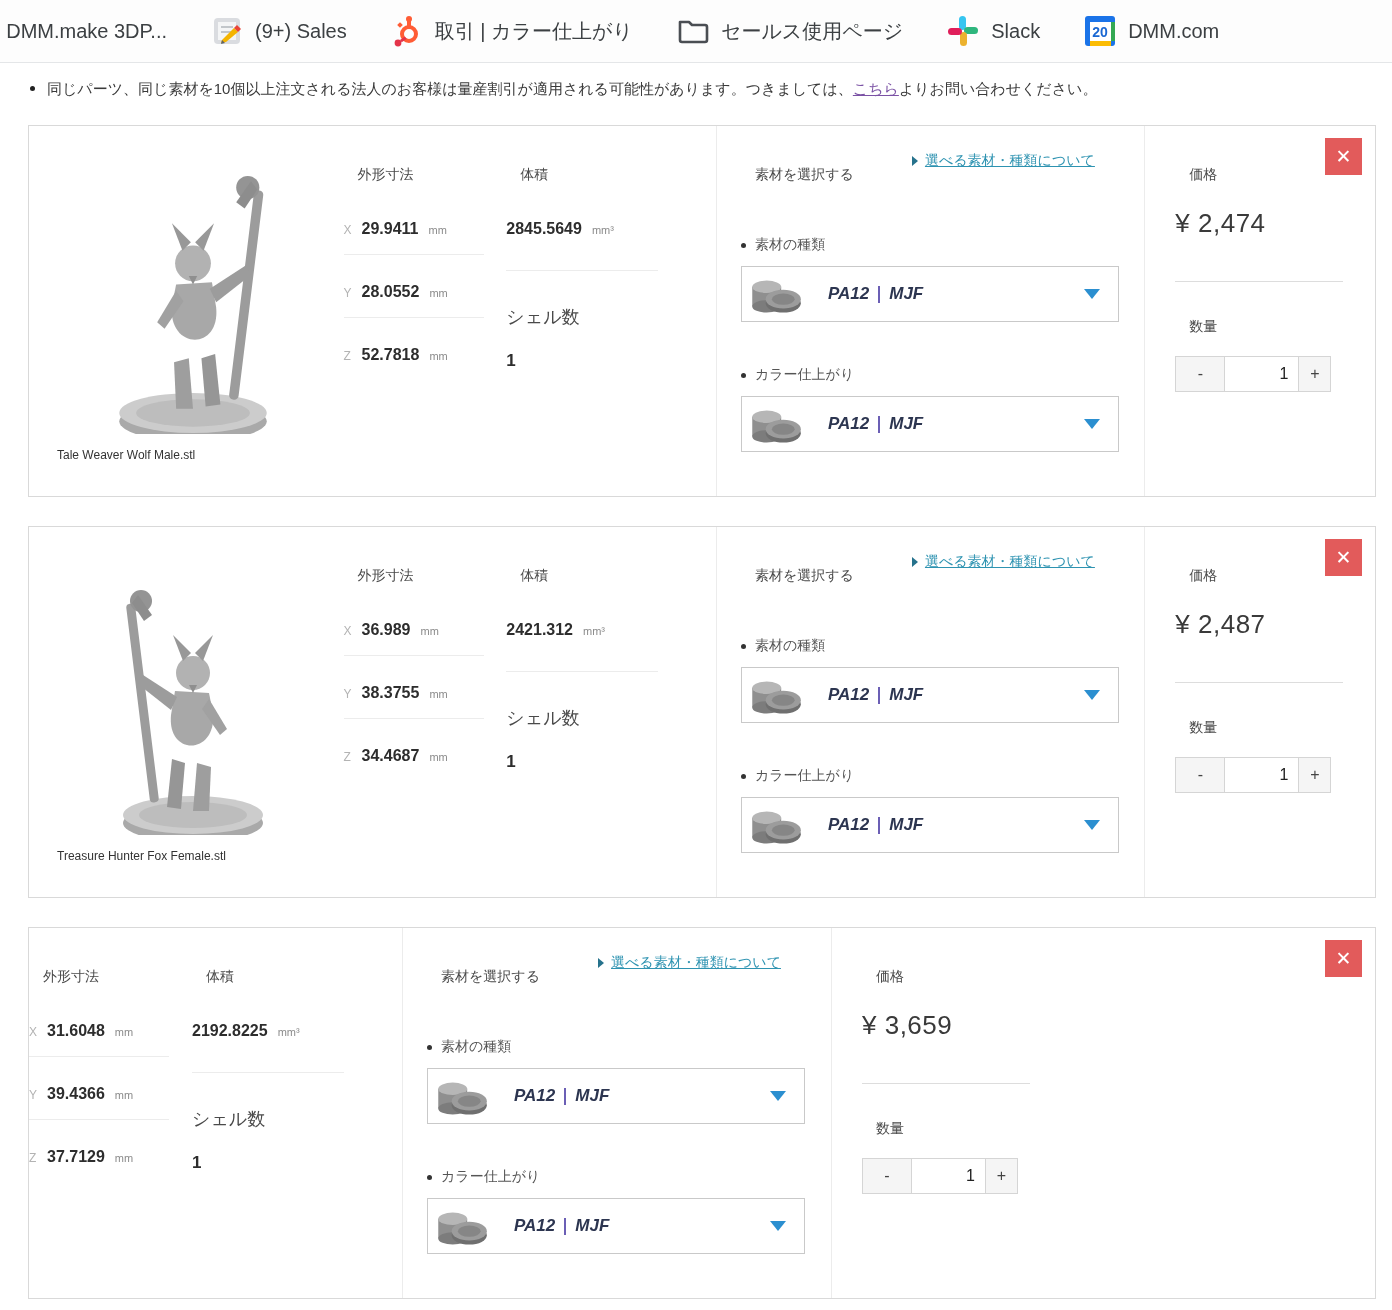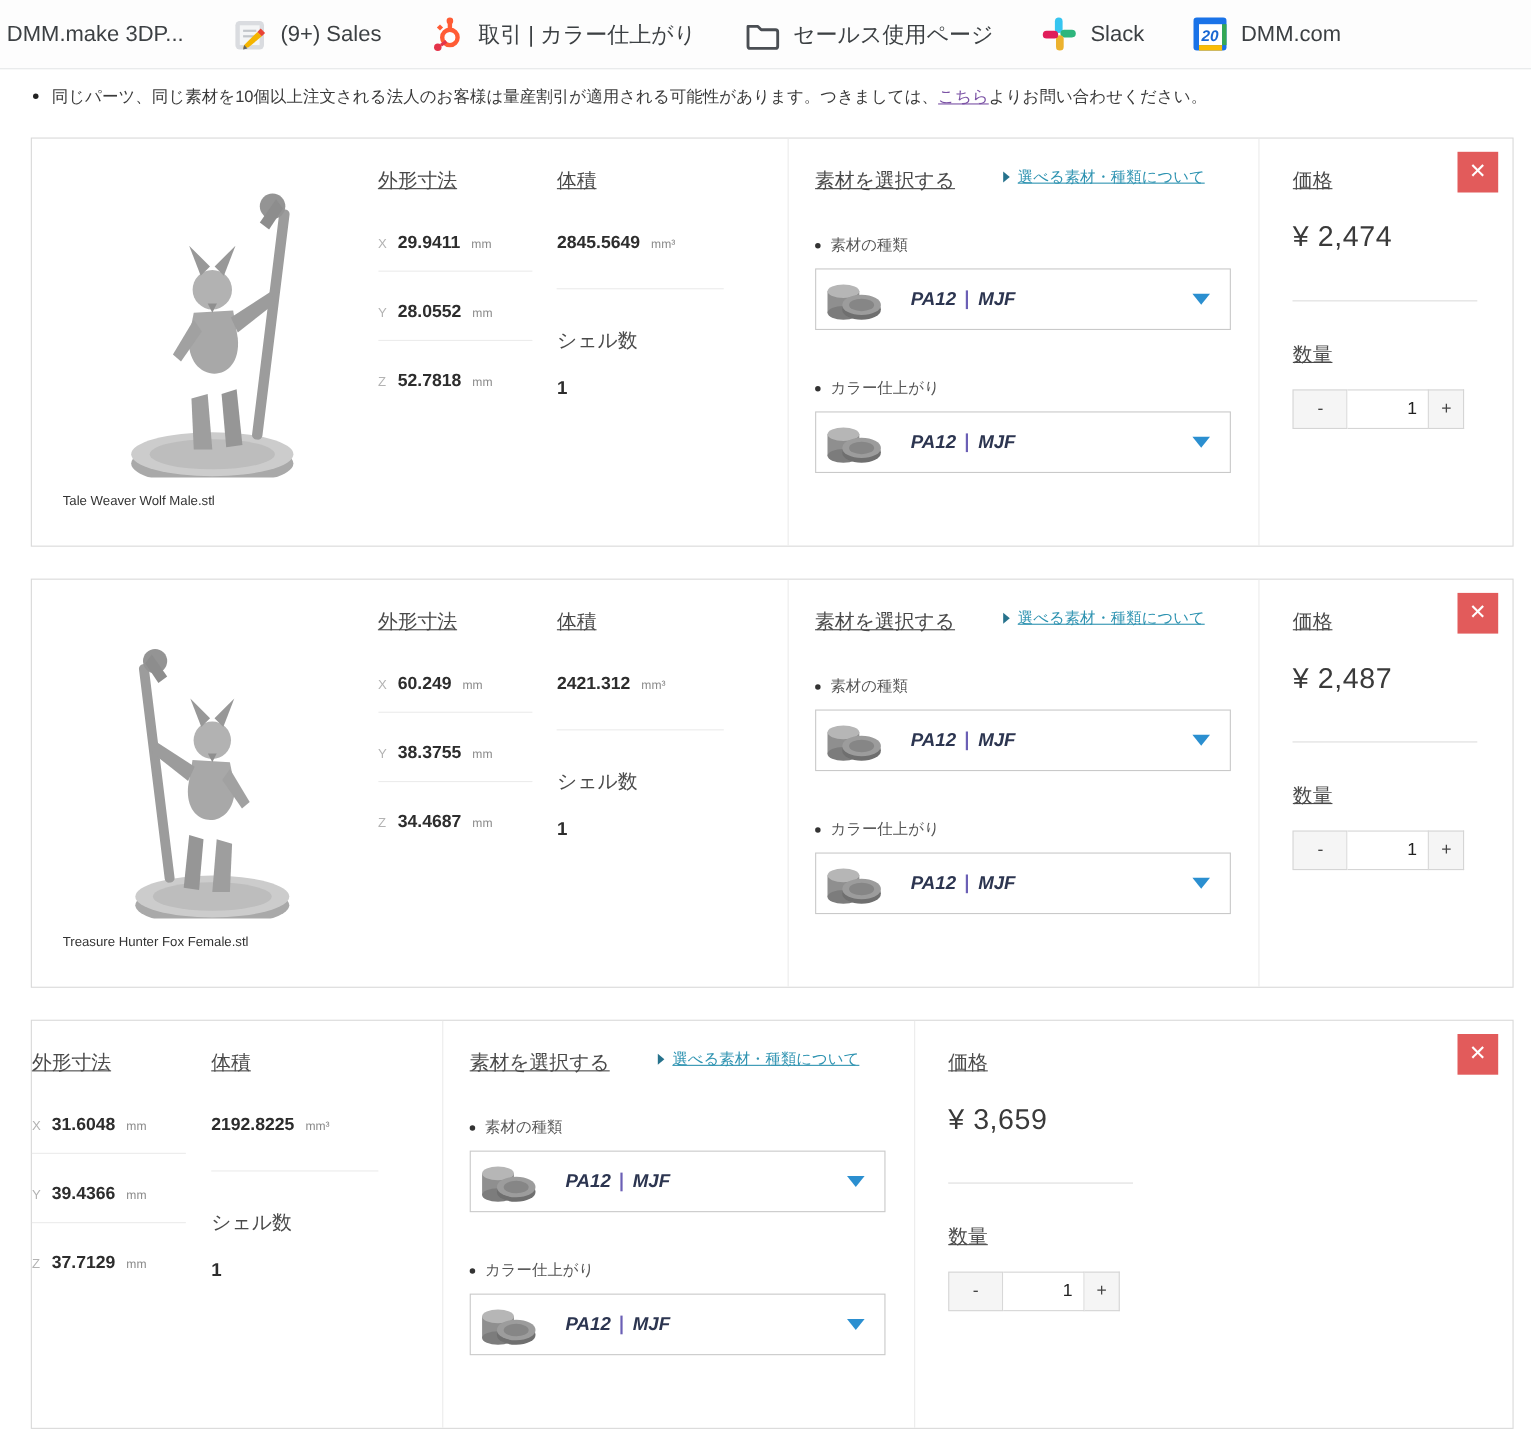--- a/index.html
+++ b/index.html
@@ -7,36 +7,36 @@
     width:1392px;height:1310px;overflow:hidden;background:#fff;position:relative;
     font-family:"Liberation Sans","DejaVu Sans",sans-serif;color:#333;
   }
   
   .bookmarks-bar{
     height:62px;display:flex;align-items:center;gap:44px;background:#fdfdfd;
     border-bottom:1px solid #e4e6e8;white-space:nowrap;overflow:hidden;
   }
   .bm{display:flex;align-items:center;gap:12px;font-size:20px;color:#3c4043;cursor:pointer;flex:0 0 auto;}
   .bm:first-child{margin-left:-6px;}
-  .bm-icon{width:32px;height:32px;flex:0 0 auto;display:flex;align-items:flex-end;justify-content:center;font-style:italic;}
+  .bm-icon{width:32px;height:32px;flex:0 0 auto;display:flex;align-items:center;justify-content:center;}
   
   .notice{margin:15px 0 0 28px;font-size:15px;color:#3a3a3a;line-height:22px;}
   .bullet{display:inline-block;width:5px;height:5px;border-radius:50%;background:#222;margin:0 12px 3px 2px;}
   .notice a{color:#7b52a5;text-decoration:underline;cursor:pointer;}
   
   .cards{margin-top:25px;}
   .card{
     position:relative;width:1348px;min-height:372px;margin:0 0 29px 28px;
     border:1px solid #d9d9d9;background:#fff;display:flex;box-sizing:border-box;
   }
   .close-btn{
     position:absolute;top:12px;right:13px;width:37px;height:37px;border:none;cursor:pointer;
     background:#e25b5b;color:#fff;font-size:19px;line-height:37px;text-align:center;padding:0;
   }
-  .sec-h{font-size:18px;font-weight:400;color:#4a4a4a;margin:0;text-decoration:underline;}
+  .sec-h{font-size:14px;font-weight:400;color:#4a4a4a;margin:14px;}
   
   .col-figure{width:315px;box-sizing:border-box;padding:18px 10px 16px 24px;}
   .model-img{width:250px;height:282px;margin:8px auto 0;display:flex;align-items:flex-end;justify-content:center;}
   .filename{margin:12px 0 0 4px;font-size:12px;color:#333;line-height:1.55;max-width:270px;}
   
   .col-dims{width:163px;box-sizing:border-box;padding-top:26px;}
   .dim-row{width:140px;margin-top:28px;padding-bottom:16px;border-bottom:1px solid #ececec;
     display:flex;align-items:baseline;}
   .dim-row.first{margin-top:36px;}
   .dim-row.last{border-bottom:none;}
@@ -286,21 +286,21 @@
         <svg width="240" height="262" viewBox="0 0 200 262" transform="scale(-1,1)">
             <use href="#mini-figure"></use>
           </svg>
       </div>
       <div class="filename">Treasure Hunter Fox Female.stl</div>
     </div>
     <div class="col-dims">
       <div class="sec-h">外形寸法</div>
       <div class="dim-row first">
         <span class="axis">X</span>
-        <span class="dim-val">60.249</span>
+        <span class="dim-val">36.989</span>
         <span class="unit">mm</span>
       </div>
       <div class="dim-row">
         <span class="axis">Y</span>
         <span class="dim-val">38.3755</span>
         <span class="unit">mm</span>
       </div>
       <div class="dim-row last">
         <span class="axis">Z</span>
         <span class="dim-val">34.4687</span>

